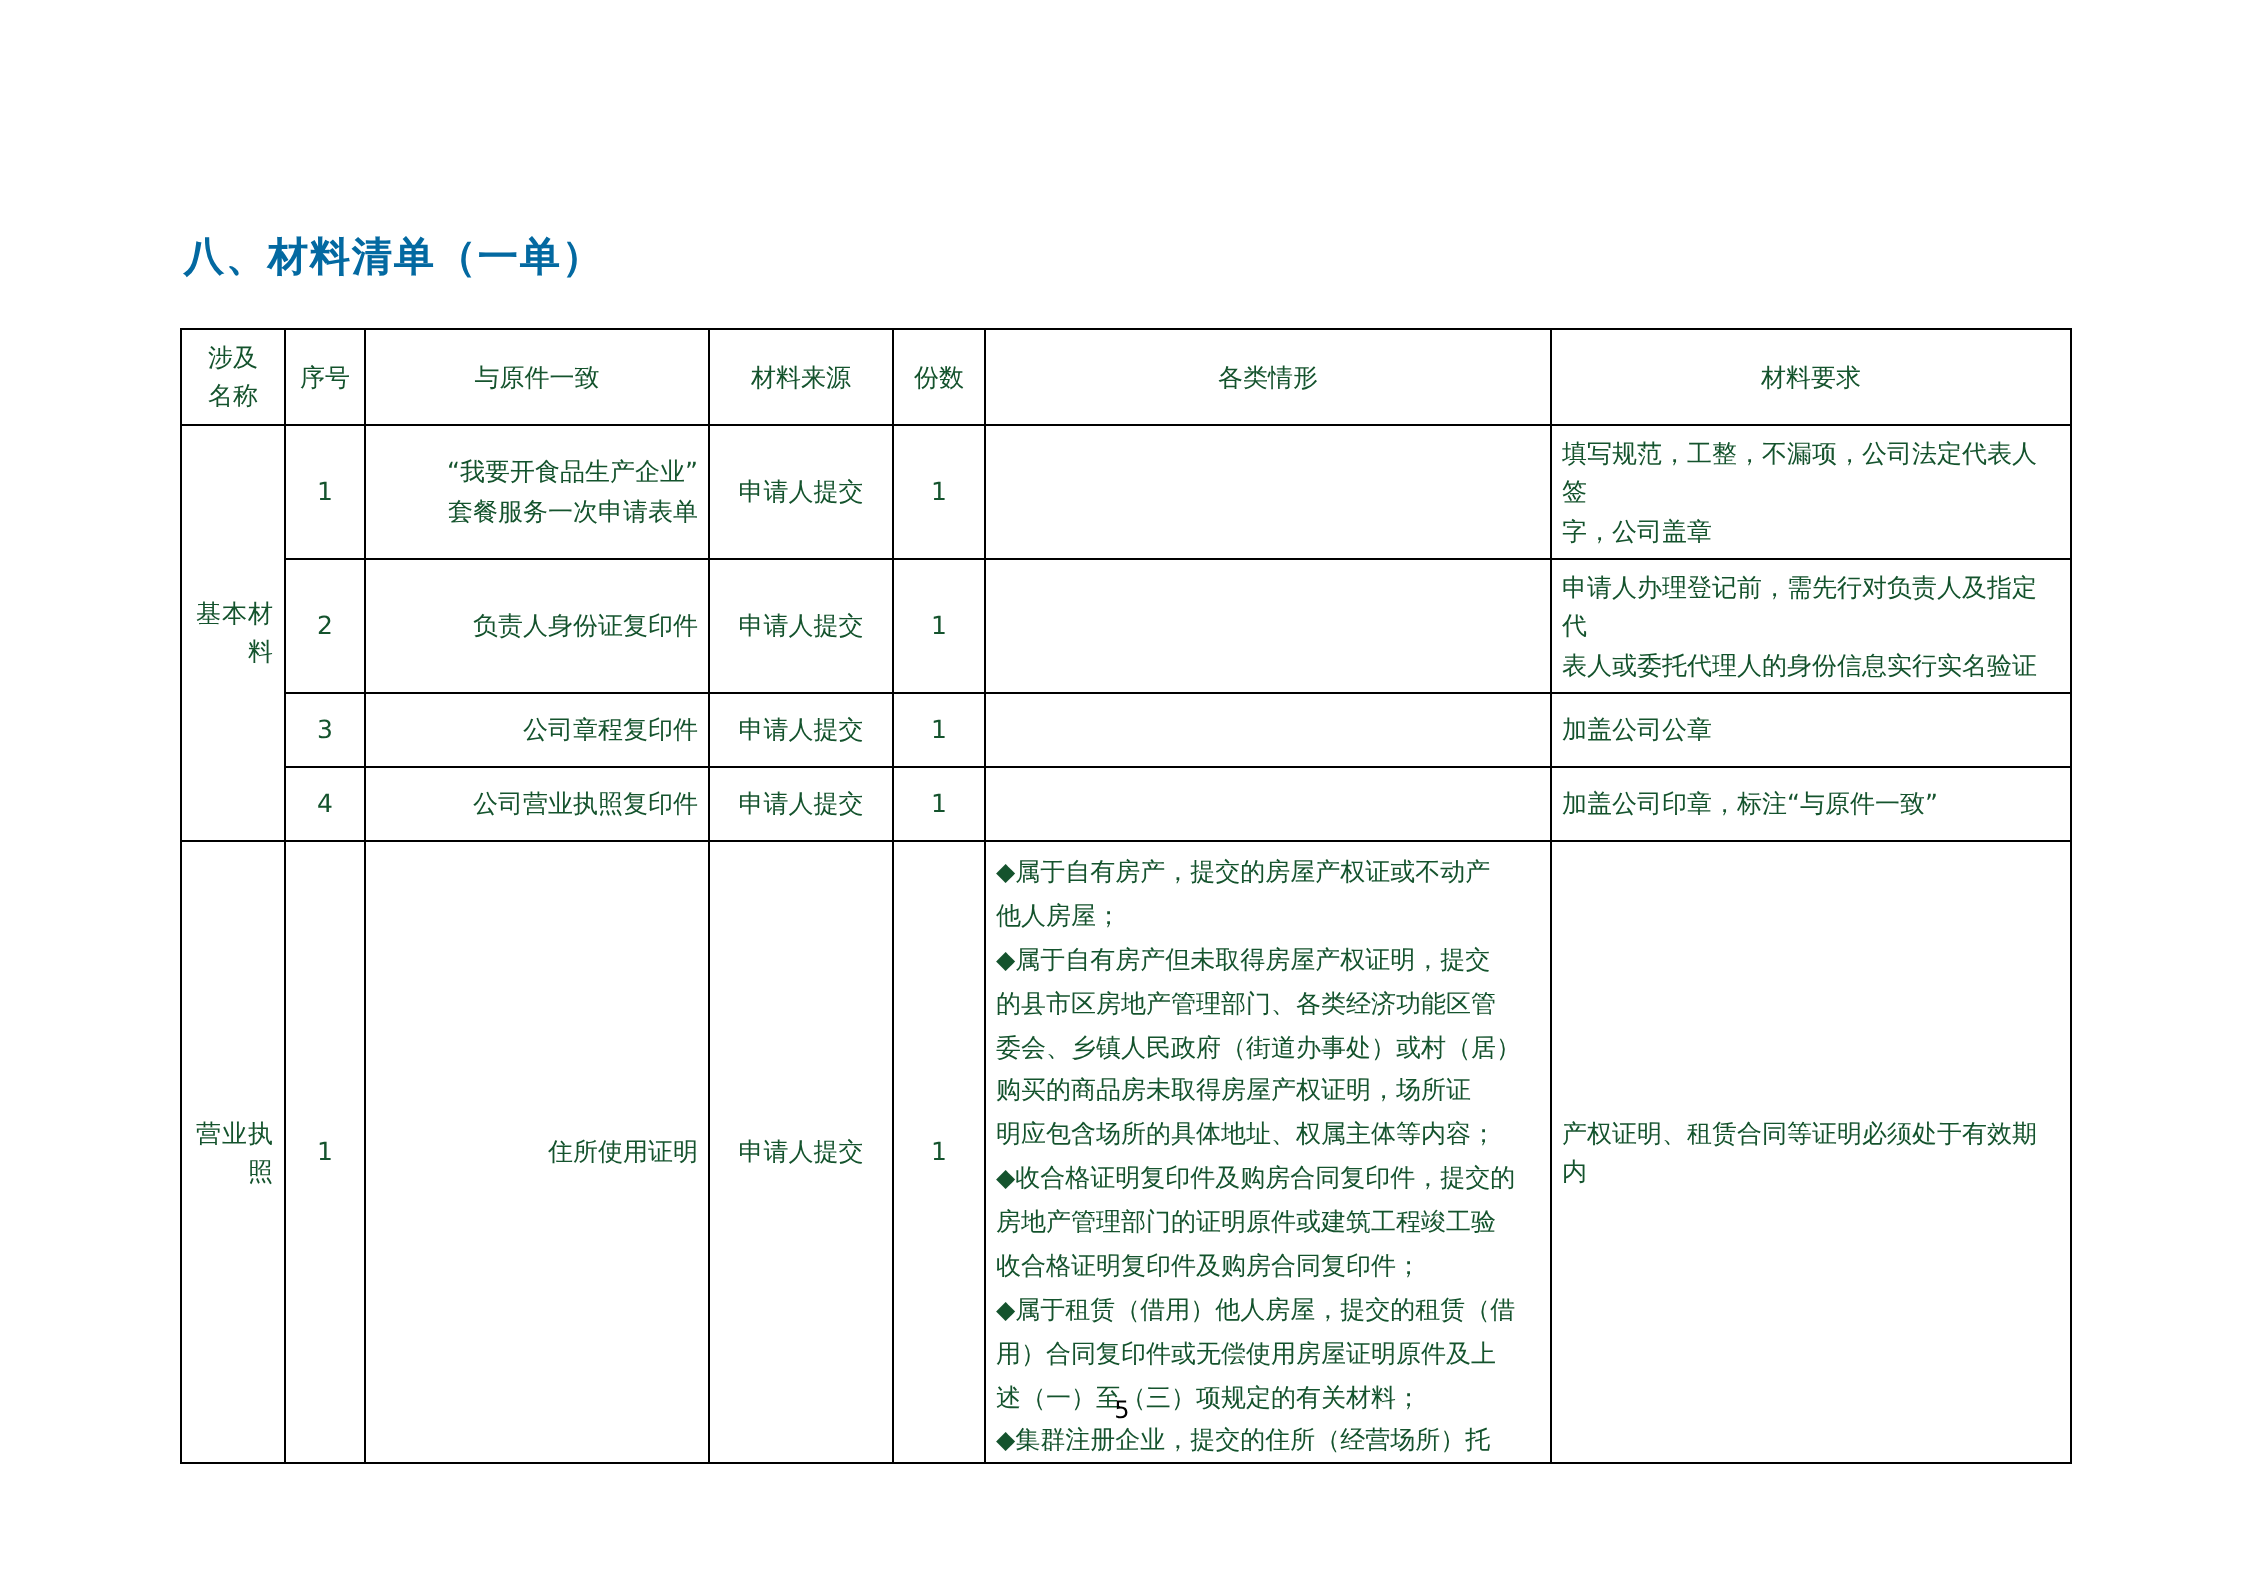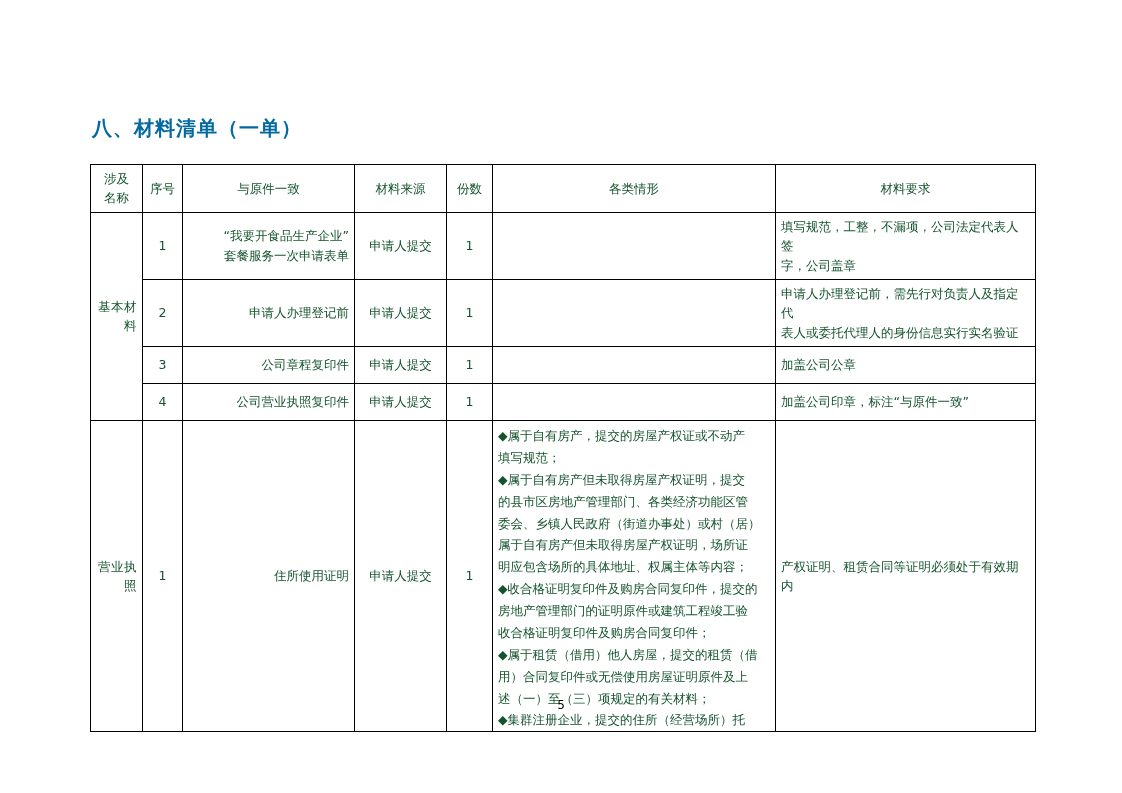--- a/index.html
+++ b/index.html
@@ -133,21 +133,21 @@
           <td class="cell-center">1</td>
           <td></td>
           <td class="req-text">
             <div>填写规范，工整，不漏项，公司法定代表人签</div>
             <div>字，公司盖章</div>
           </td>
         </tr>
 
         <tr class="row-basic">
           <td class="cell-center">2</td>
-          <td class="cell-left">申请人办理登记前</td>
+          <td class="cell-left">负责人身份证复印件</td>
           <td class="cell-center">申请人提交</td>
           <td class="cell-center">1</td>
           <td></td>
           <td class="req-text">
             <div>申请人办理登记前，需先行对负责人及指定代</div>
             <div>表人或委托代理人的身份信息实行实名验证</div>
           </td>
         </tr>
 
         <tr class="row-basic">
@@ -173,25 +173,25 @@
             <div>营业执</div>
             <div>照</div>
           </td>
           <td class="cell-center">1</td>
           <td class="cell-left">住所使用证明</td>
           <td class="cell-center">申请人提交</td>
           <td class="cell-center">1</td>
           <td class="case-list">
             <div class="clipbox">
               <p>◆属于自有房产，提交的房屋产权证或不动产</p>
-              <p>填写规范；</p>
+              <p>他人房屋；</p>
               <p>◆属于自有房产但未取得房屋产权证明，提交</p>
               <p>的县市区房地产管理部门、各类经济功能区管</p>
               <p>委会、乡镇人民政府（街道办事处）或村（居）</p>
-              <p>属于自有房产但未取得房屋产权证明，场所证</p>
+              <p>购买的商品房未取得房屋产权证明，场所证</p>
               <p>明应包含场所的具体地址、权属主体等内容；</p>
               <p>◆收合格证明复印件及购房合同复印件，提交的</p>
               <p>房地产管理部门的证明原件或建筑工程竣工验</p>
               <p>收合格证明复印件及购房合同复印件；</p>
               <p>◆属于租赁（借用）他人房屋，提交的租赁（借</p>
               <p>用）合同复印件或无偿使用房屋证明原件及上</p>
               <p>述（一）至（三）项规定的有关材料；</p>
               <p>◆集群注册企业，提交的住所（经营场所）托</p>
             </div>
           </td>

